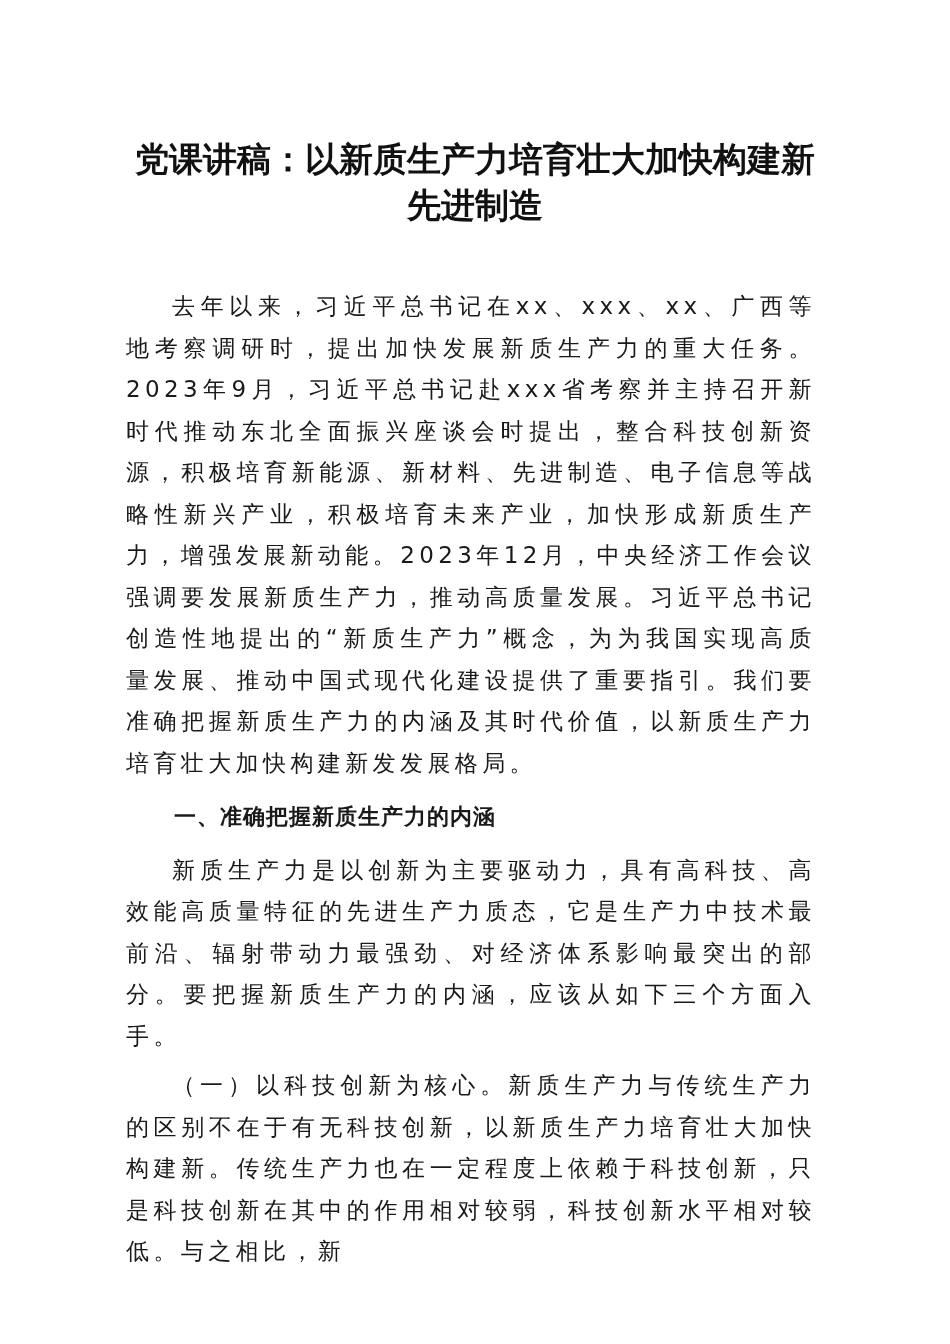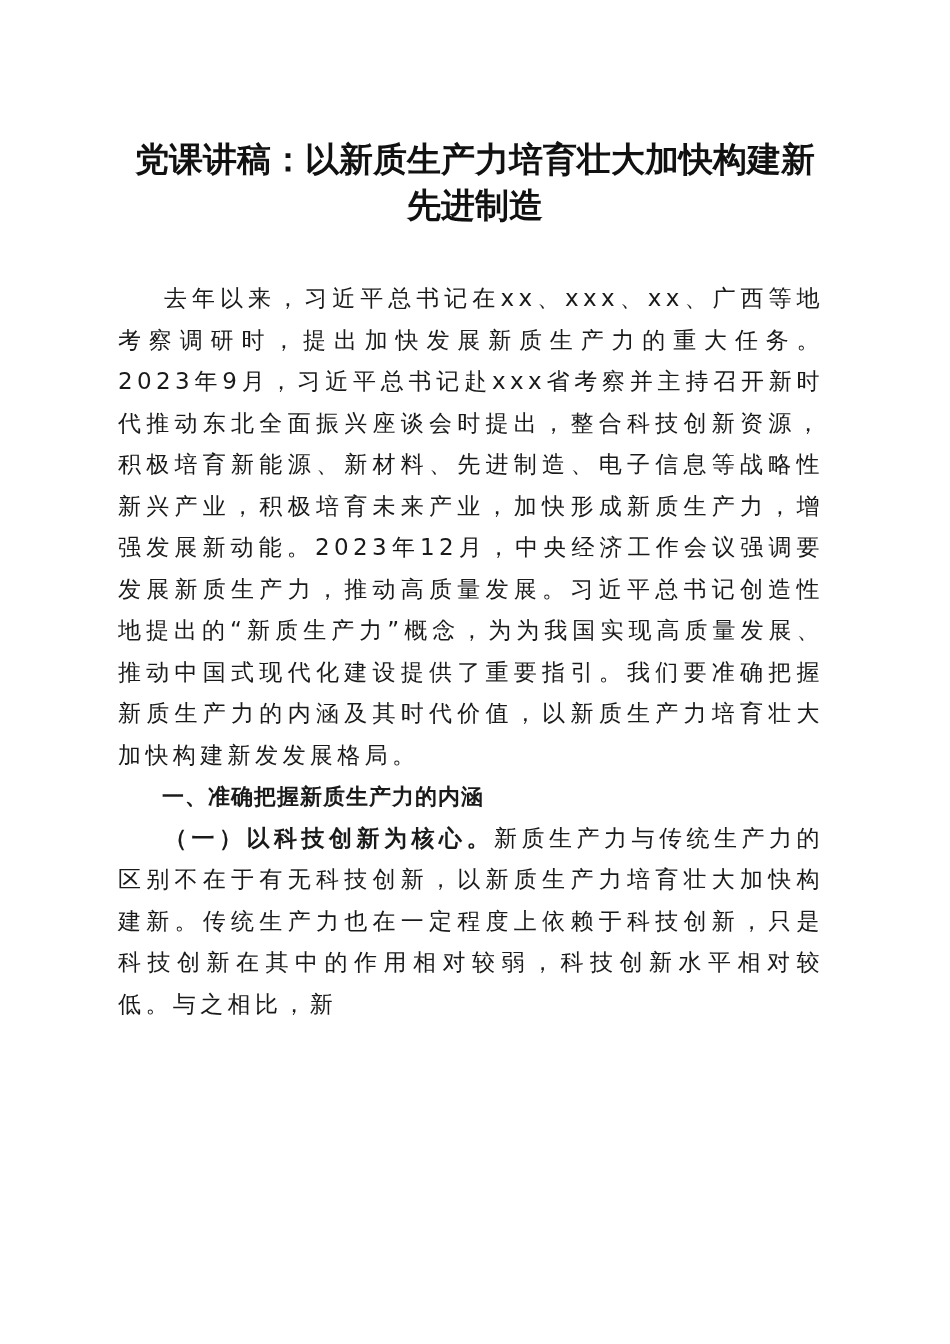--- a/index.html
+++ b/index.html
@@ -11,35 +11,36 @@
     font-family: "DejaVu Serif", "Liberation Serif", serif;
     font-weight: bold; font-size: 34px; line-height: 46px; letter-spacing: 0px;
     color: #111;
   }
   .body {
     position: absolute; left: 118px; top: 278px; width: 706px;
     font-family: "DejaVu Sans", "Liberation Sans", sans-serif;
     font-size: 23px; line-height: 41.5px; letter-spacing: 4.4px;
     text-align: justify; color: #1a1a1a;
   }
-  .para { margin: 0; text-indent: 2em; }
+  .para { margin: 8px; text-indent: 2em; }
   .h1 {
-    margin: 0; text-indent: 2em;
+    margin: 12px; text-indent: 2em;
     font-family: "DejaVu Sans", "Liberation Sans", sans-serif;
     font-weight: bold; letter-spacing: 1px; font-size: 22px;
   }
-  .lead { font-weight: bold; }
+  .lead { font-weight: normal; }
 </style>
 </head>
 <body>
 
 <div class="page">
   <div class="title">
     <div>党课讲稿：以新质生产力培育壮大加快构建新</div>
     <div>先进制造</div>
   </div>
 
   <div class="body">
     <p class="para">去年以来，习近平总书记在xx、xxx、xx、广西等地考察调研时，提出加快发展新质生产力的重大任务。2023年9月，习近平总书记赴xxx省考察并主持召开新时代推动东北全面振兴座谈会时提出，整合科技创新资源，积极培育新能源、新材料、先进制造、电子信息等战略性新兴产业，积极培育未来产业，加快形成新质生产力，增强发展新动能。2023年12月，中央经济工作会议强调要发展新质生产力，推动高质量发展。习近平总书记创造性地提出的“新质生产力”概念，为为我国实现高质量发展、推动中国式现代化建设提供了重要指引。我们要准确把握新质生产力的内涵及其时代价值，以新质生产力培育壮大加快构建新发发展格局。</p>
     <p class="h1">一、准确把握新质生产力的内涵</p>
+    <p class="para">新质生产力是以创新为主要驱动力，具有高科技、高效能高质量特征的先进生产力质态，它是生产力中技术最前沿、辐射带动力最强劲、对经济体系影响最突出的部分。要把握新质生产力的内涵，应该从如下三个方面入手。</p>
     <p class="para"><span class="lead">（一）以科技创新为核心。</span><span>新质生产力与传统生产力的区别不在于有无科技创新，以新质生产力培育壮大加快构建新。传统生产力也在一定程度上依赖于科技创新，只是科技创新在其中的作用相对较弱，科技创新水平相对较低。与之相比，新</span></p>
   </div>
 </div>
 
 </body></html>

